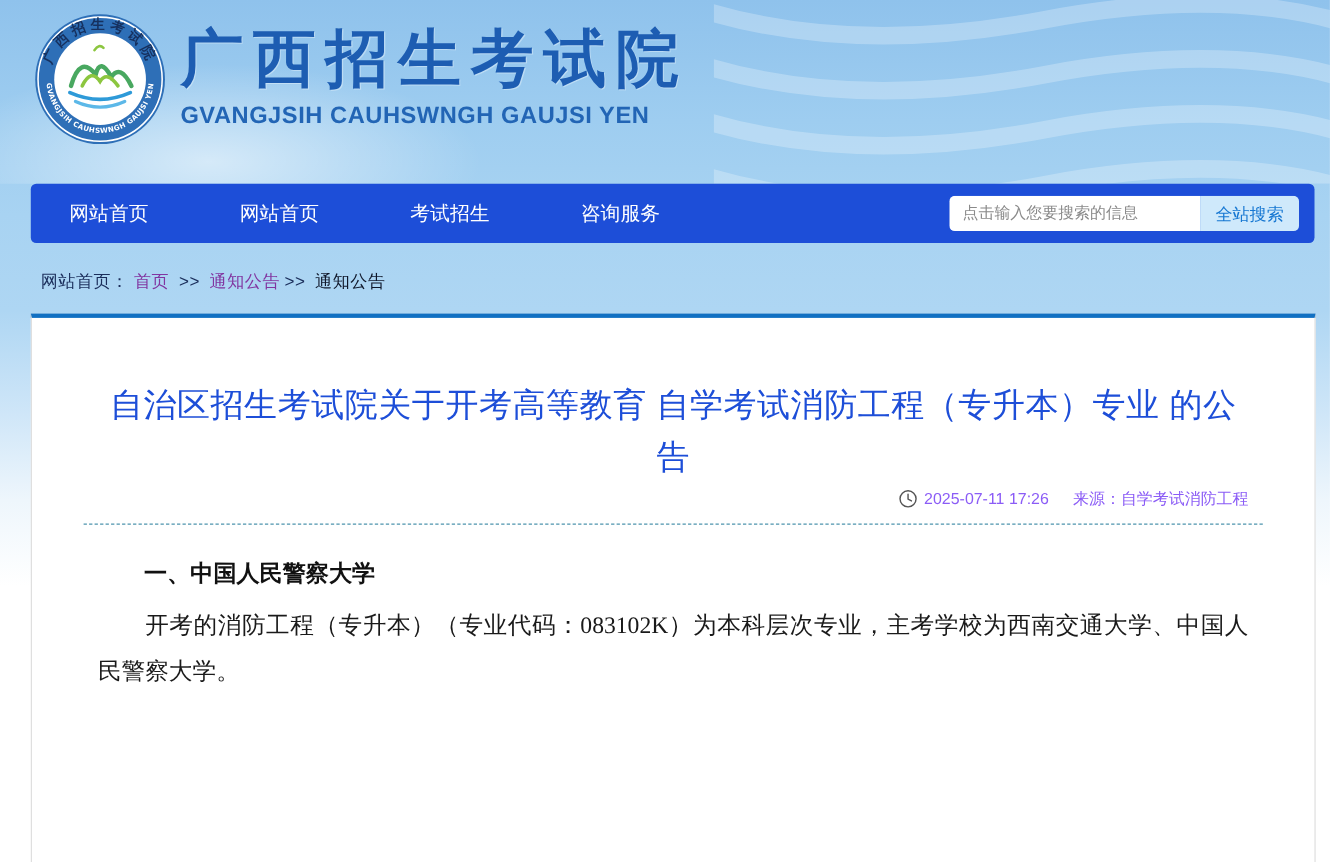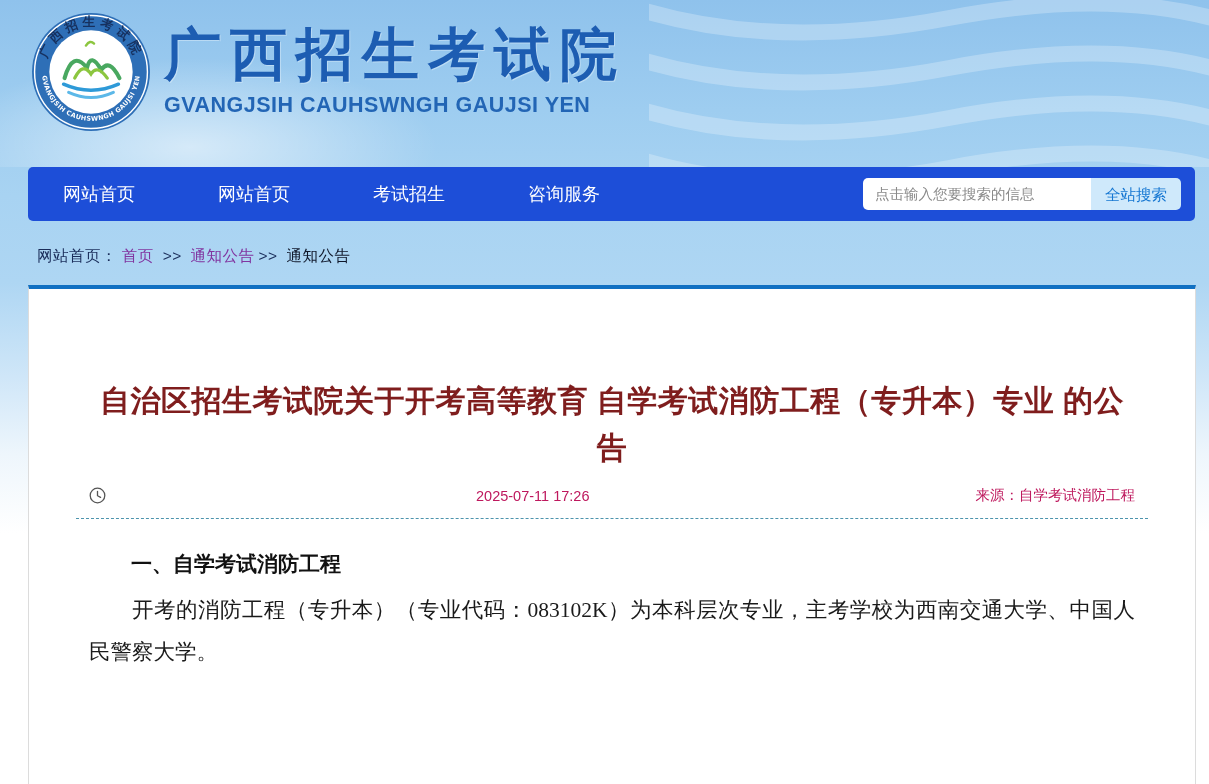--- a/index.html
+++ b/index.html
@@ -76,27 +76,27 @@
 
   
   .card {
     position: absolute; left: 28px; top: 285px; width: 1168px; height: 499px;
     background: #ffffff;
     border-top: 4px solid #1170c2;
     border-left: 1px solid #dcdcdc; border-right: 1px solid #dcdcdc;
     padding: 0 60px; overflow: hidden;
   }
   .article-title {
-    margin: 88px auto 0; max-width: 1050px;
-    text-align: center; font-size: 30px; font-weight: bold; color: #7f1d1d;
+    margin: 56px auto 0; max-width: 1050px;
+    text-align: center; font-size: 30px; font-weight: normal; color: #1d4ed8;
     line-height: 47px; letter-spacing: .5px;
   }
   .article-meta {
-    margin-top: 15px; display: flex; justify-content: space-between; align-items: center;
-    font-size: 14.5px; color: #be185d;
+    margin-top: 5px; display: flex; justify-content: flex-end; align-items: center;
+    font-size: 14.5px; color: #8b5cf6;
   }
   .clock-icon { margin-right: 6px; display: inline-flex; }
   .meta-source { margin-left: 22px; }
   .divider {
     margin: 13px -13px 0; height: 0;
     border-top: 1px dashed #4d94ad;
   }
   .article-body {
     margin-top: 24px;
     font-family: "Liberation Serif", "DejaVu Serif", serif;
@@ -185,18 +185,18 @@
           <path d="M8.5,4.3 L8.5,8.7 L11.6,10.4" fill="none" stroke="#555" stroke-width="1.3" stroke-linecap="round"></path>
         </svg>
       </span>
       <span>2025-07-11 17:26</span>
       <span class="meta-source">来源：自学考试消防工程</span>
     </div>
 
     <div class="divider"></div>
 
     <div class="article-body">
-      <div class="section-heading">一、自学考试消防工程</div>
+      <div class="section-heading">一、中国人民警察大学</div>
       <p>开考的消防工程（专升本）（专业代码：083102K）为本科层次专业，主考学校为西南交通大学、中国人民警察大学。</p>
     </div>
   </div>
 
 </div>
 
 </body></html>

